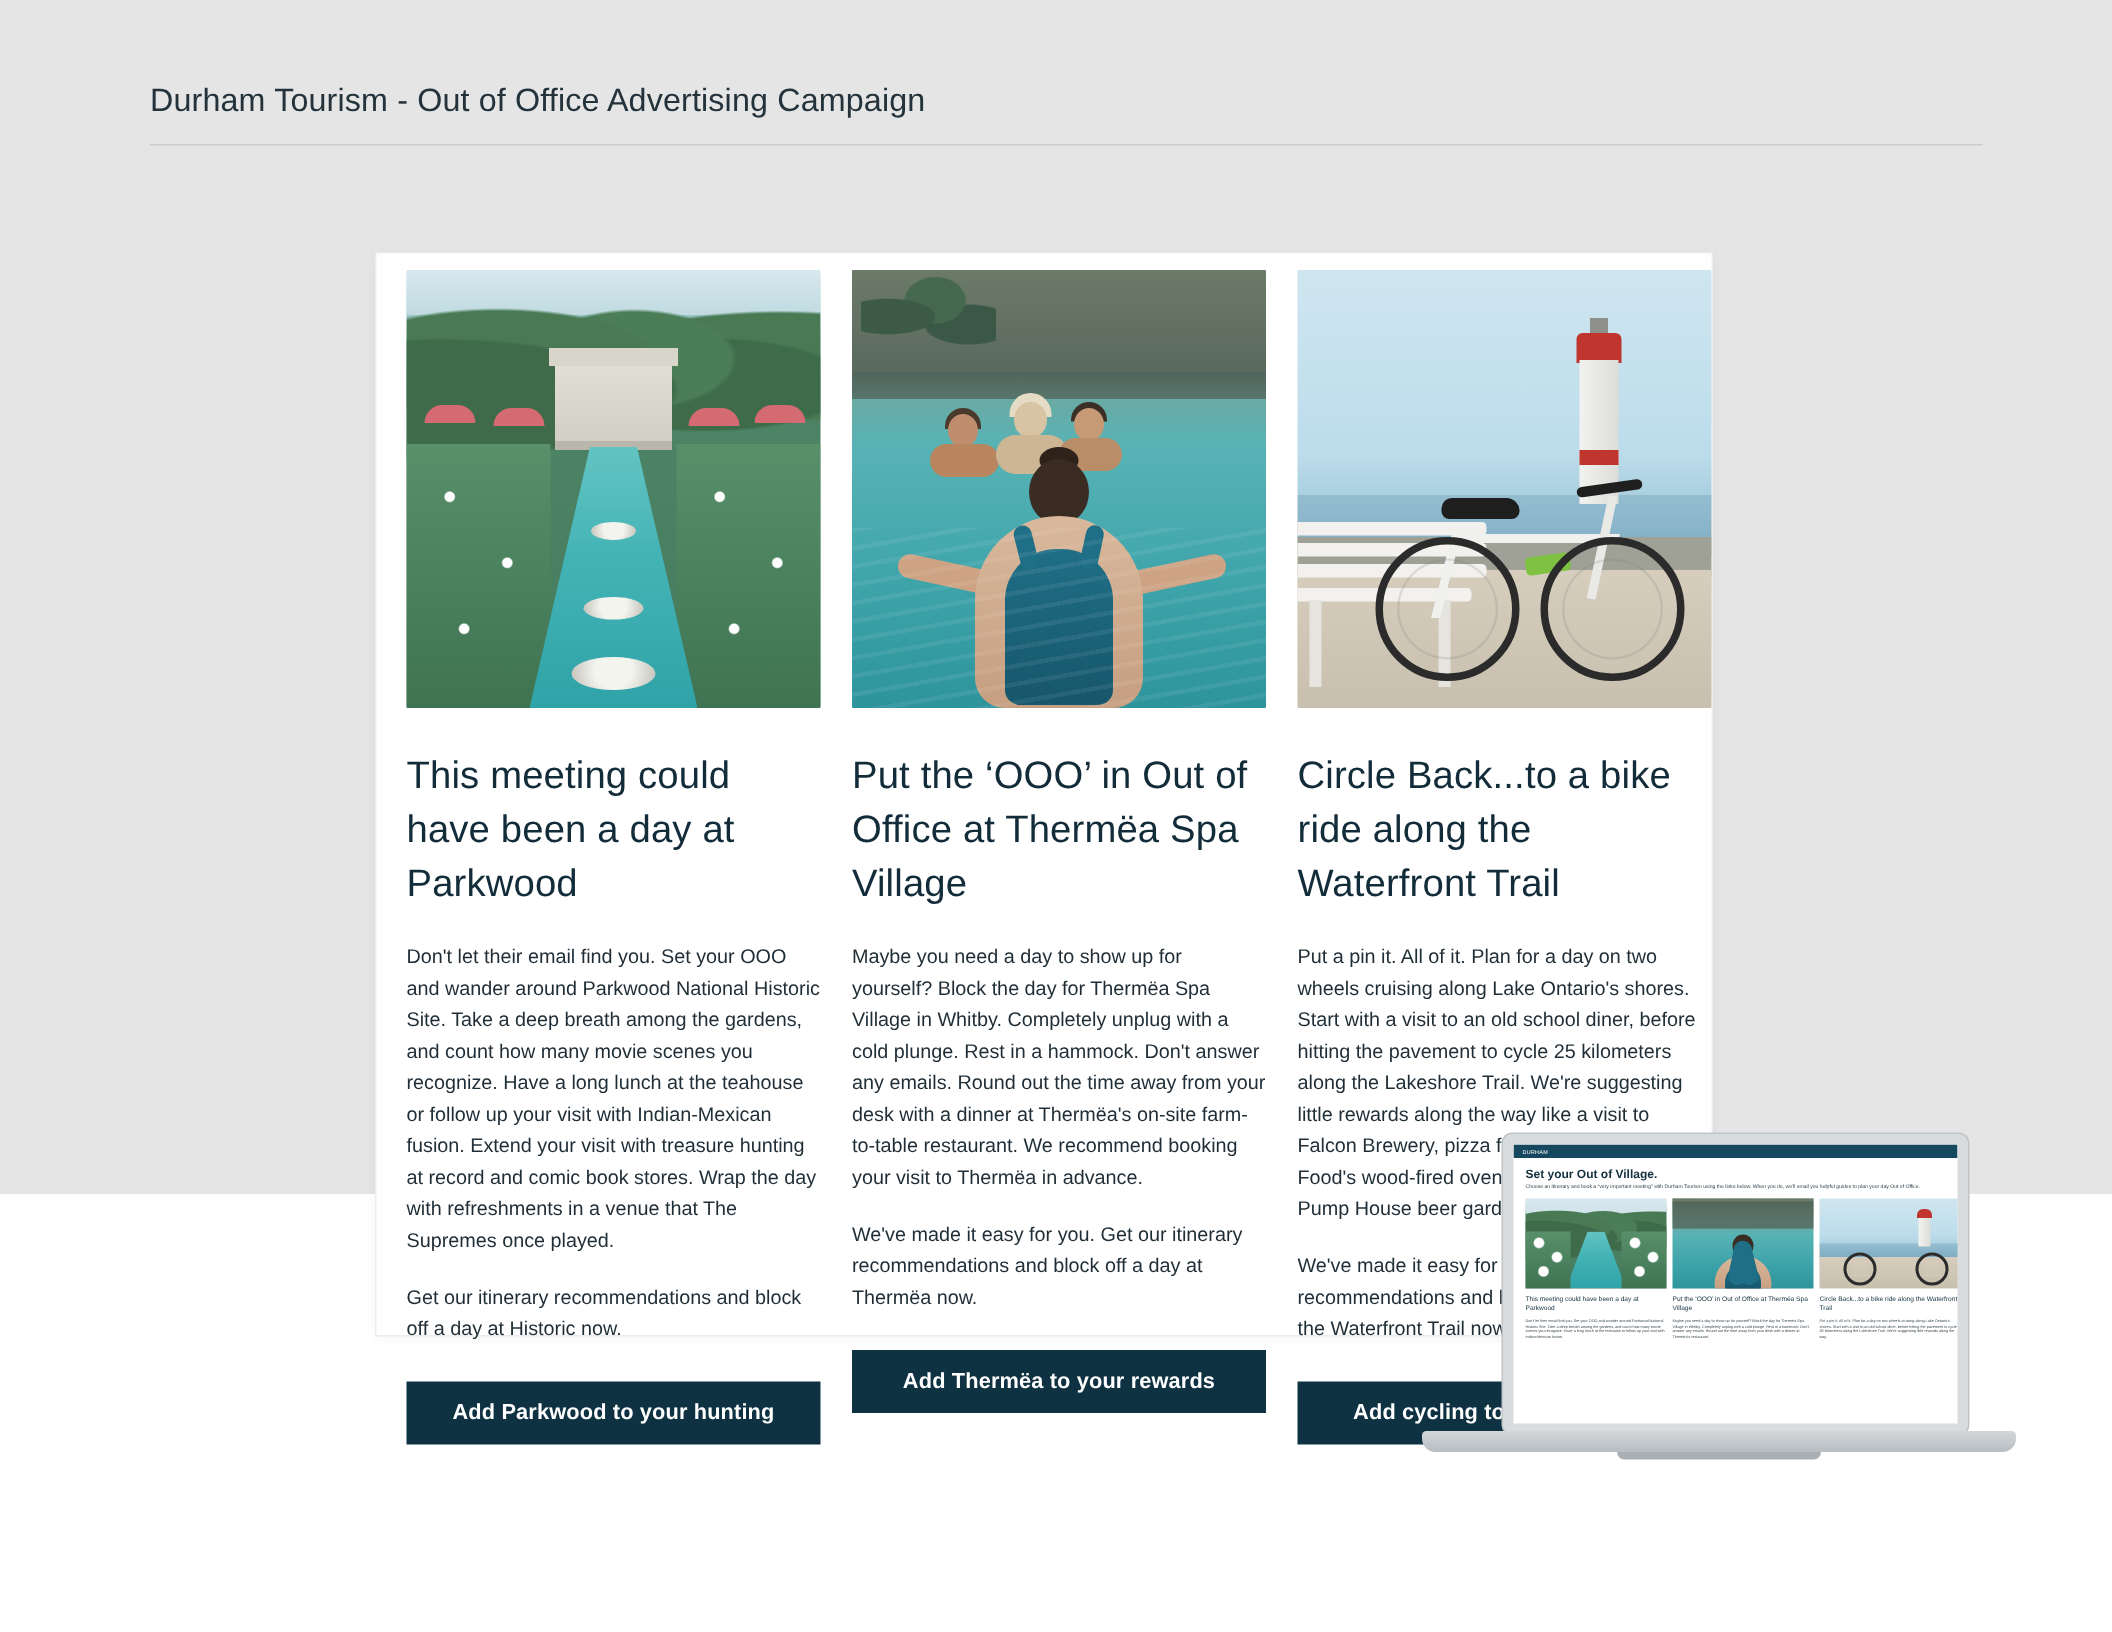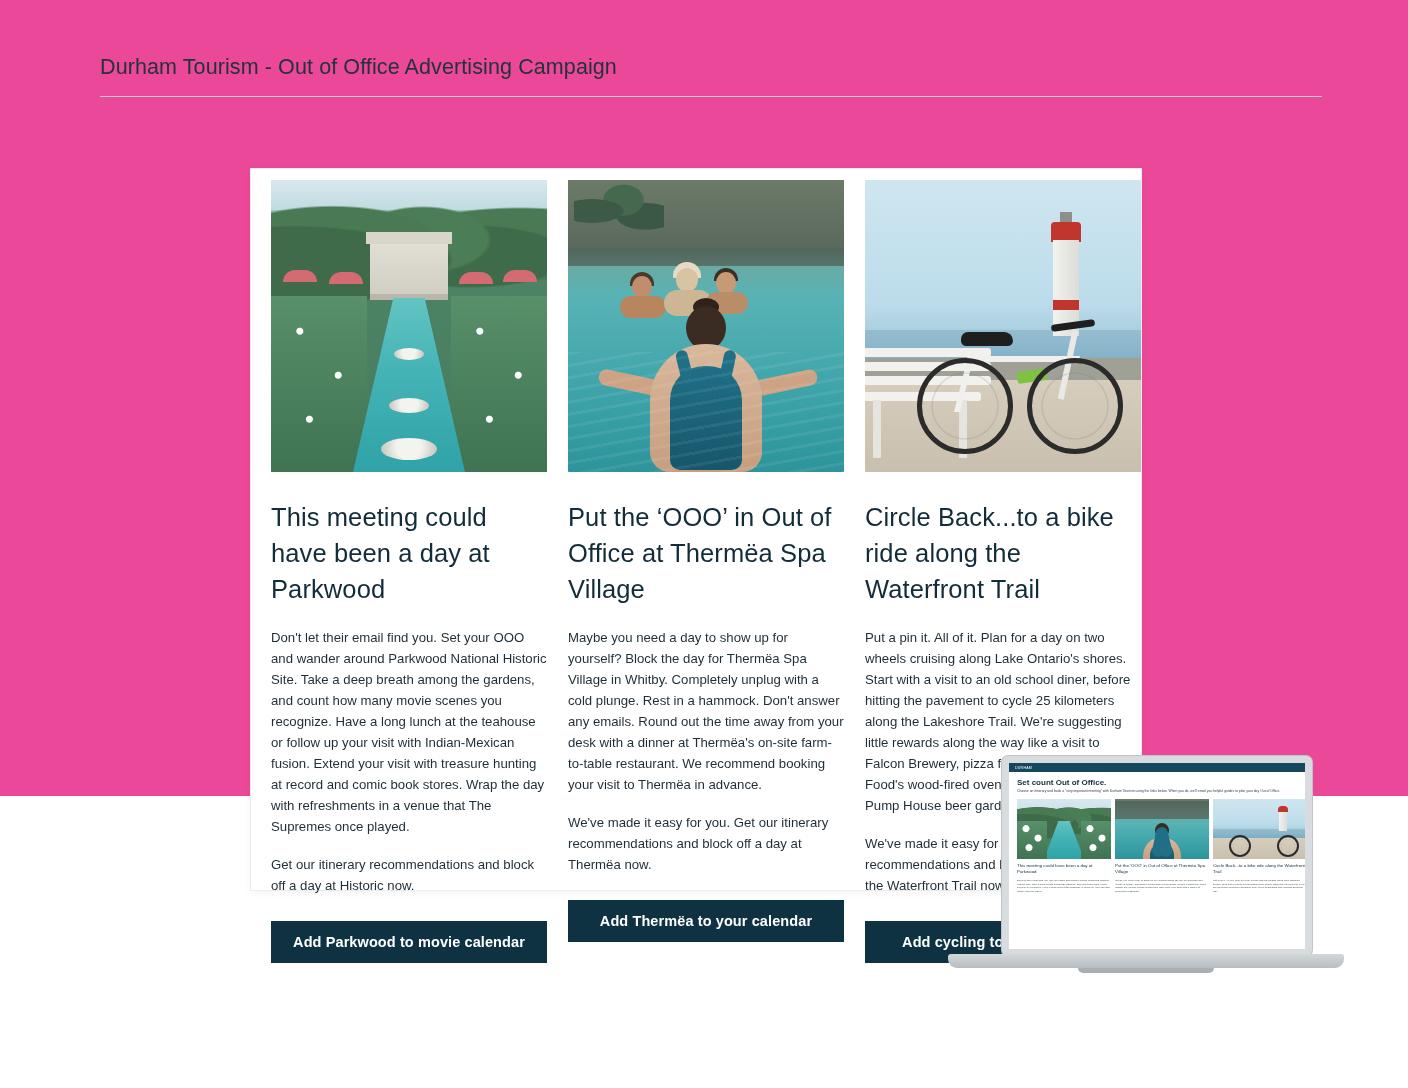--- a/index.html
+++ b/index.html
@@ -8,21 +8,21 @@
     width: 1408px; height: 1088px;
     background: #ffffff;
     font-family: "Liberation Sans", sans-serif;
     color: #1b2a33;
     overflow: hidden;
   }
   .page {
     position: relative;
     width: 1408px;
     height: 796px;
-    background: #ec4899;
+    background: #e5e5e5;
   }
 
   
   .header {
     position: absolute;
     left: 100px;
     top: 55px;
     width: 1222px;
     display: flex;
     justify-content: space-between;
@@ -381,21 +381,21 @@
           <div class="fountain f1"></div>
           <div class="fountain f2"></div>
           <div class="fountain f3"></div>
         </div>
         <div class="card-title">This meeting could have been a day at Parkwood</div>
         <div class="card-body">
           <p>Don't let their email find you. Set your OOO and wander around Parkwood National Historic Site. Take a deep breath among the gardens, and count how many movie scenes you recognize. Have a long lunch at the teahouse or follow up your visit with Indian-Mexican fusion. Extend your visit with treasure hunting at record and comic book stores. Wrap the day with refreshments in a venue that The Supremes once played.</p>
           <p>Get our itinerary recommendations and block off a day at Historic now.</p>
         </div>
         <div class="cta-row">
-          <button class="cta">Add Parkwood to movie calendar</button>
+          <button class="cta">Add Parkwood to your hunting</button>
         </div>
       </div>
 
       <div class="card">
         <div class="card-img img-thermea">
           <div class="rock"></div>
           <div class="palm"></div>
           <div class="h1b"></div>
             <div class="head h1"></div>
             <div class="b1"></div>
@@ -412,21 +412,21 @@
           <div class="woman-body"></div>
           <div class="suit"></div>
           <div class="ripple"></div>
         </div>
         <div class="card-title">Put the ‘OOO’ in Out of Office at Thermëa Spa Village</div>
         <div class="card-body">
           <p>Maybe you need a day to show up for yourself? Block the day for Thermëa Spa Village in Whitby. Completely unplug with a cold plunge. Rest in a hammock. Don't answer any emails. Round out the time away from your desk with a dinner at Thermëa's on-site farm-to-table restaurant. We recommend booking your visit to Thermëa in advance.</p>
           <p>We've made it easy for you. Get our itinerary recommendations and block off a day at Thermëa now.</p>
         </div>
         <div class="cta-row">
-          <button class="cta">Add Thermëa to your calendar</button>
+          <button class="cta">Add Thermëa to your rewards</button>
         </div>
       </div>
 
       <div class="card">
         <div class="card-img img-bike">
           <div class="lake"></div>
           <div class="pier"></div>
           <div class="ground"></div>
           <div class="lighthouse-cap"></div>
           <div class="lighthouse-top"></div>
@@ -459,21 +459,21 @@
       </div>
 
     </div>
   </div>
 
   <div class="laptop">
     <div class="laptop-screen">
       <div class="mini-topbar">
         <span>DURHAM</span>
       </div>
-      <div class="mini-h1">Set count Out of Office.</div>
+      <div class="mini-h1">Set your Out of Village.</div>
       <div class="mini-sub">Choose an itinerary and book a “very important meeting” with Durham Tourism using the links below. When you do, we'll email you helpful guides to plan your day Out of Office.</div>
       <div class="mini-cards">
         <div class="mini-card">
           <div class="mini-img img-parkwood">
             <div class="sky"></div>
               <div class="trees" style="height:40px;top:4px"></div>
             <div class="pool" style="top:22px;width:40px;height:38px"></div>
             <div class="hedgeL" style="top:22px;width:30px;height:38px"></div>
             <div class="hedgeR" style="top:22px;width:30px;height:38px"></div>
           </div>

